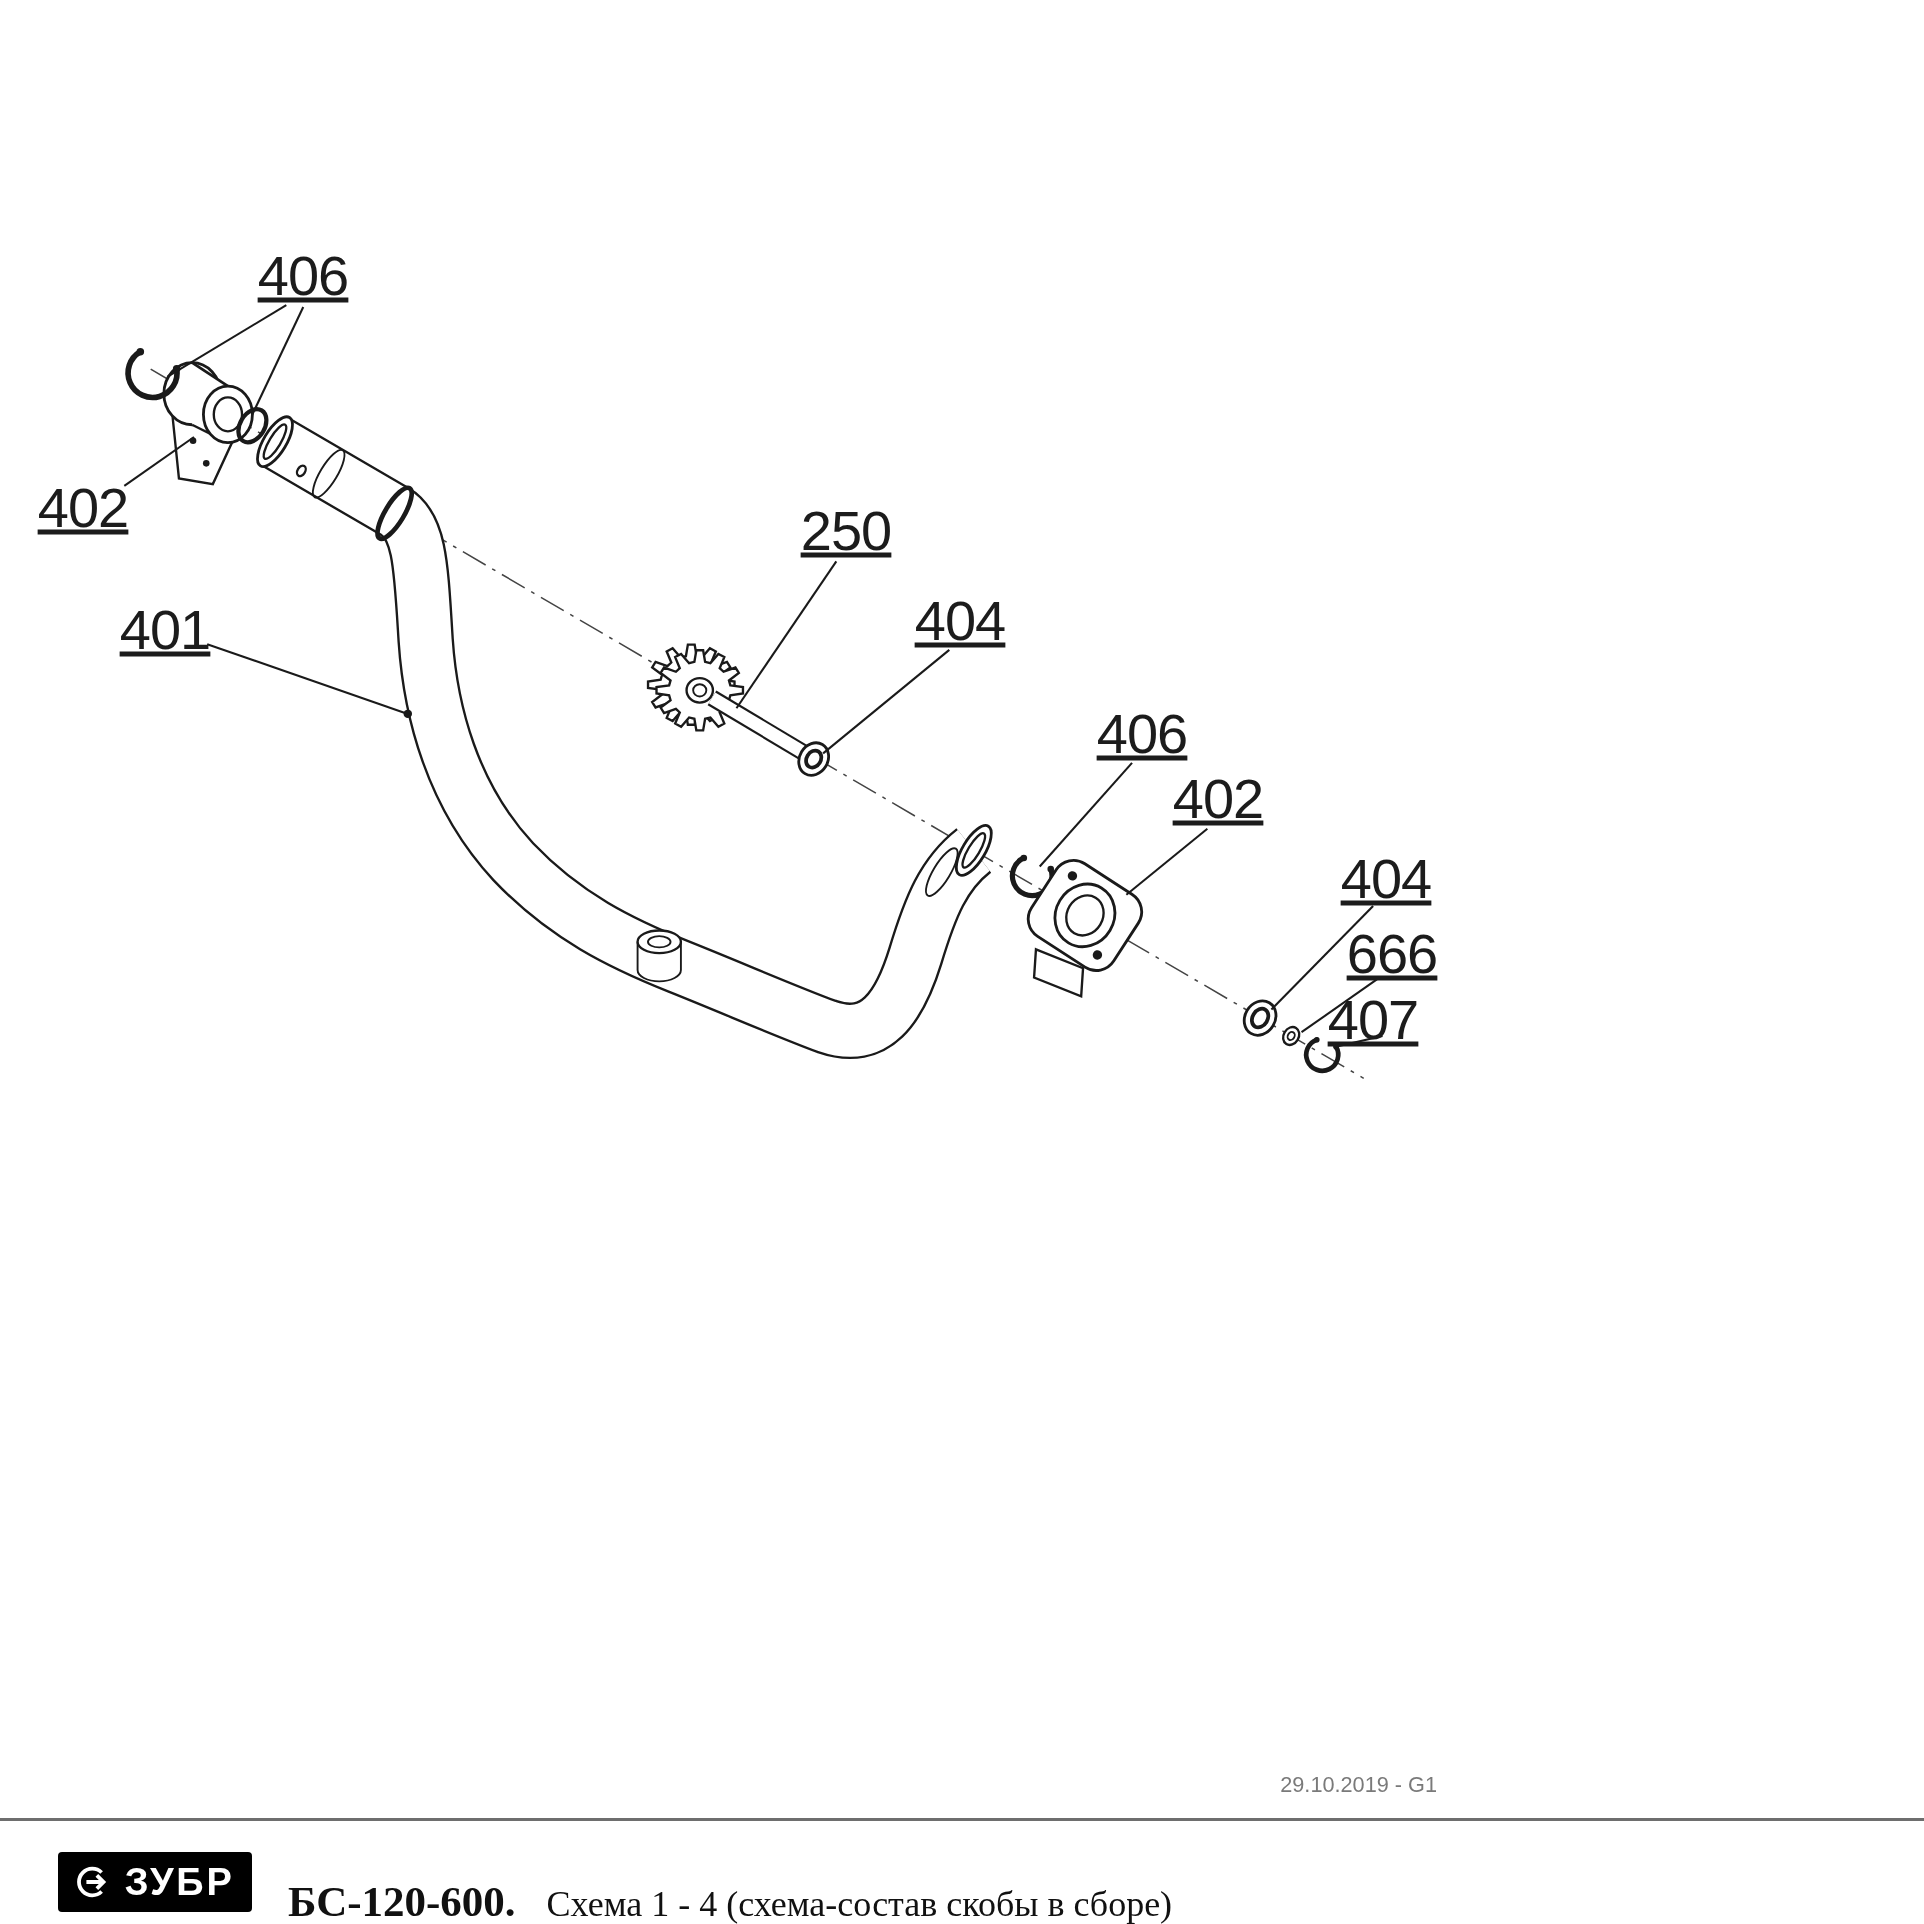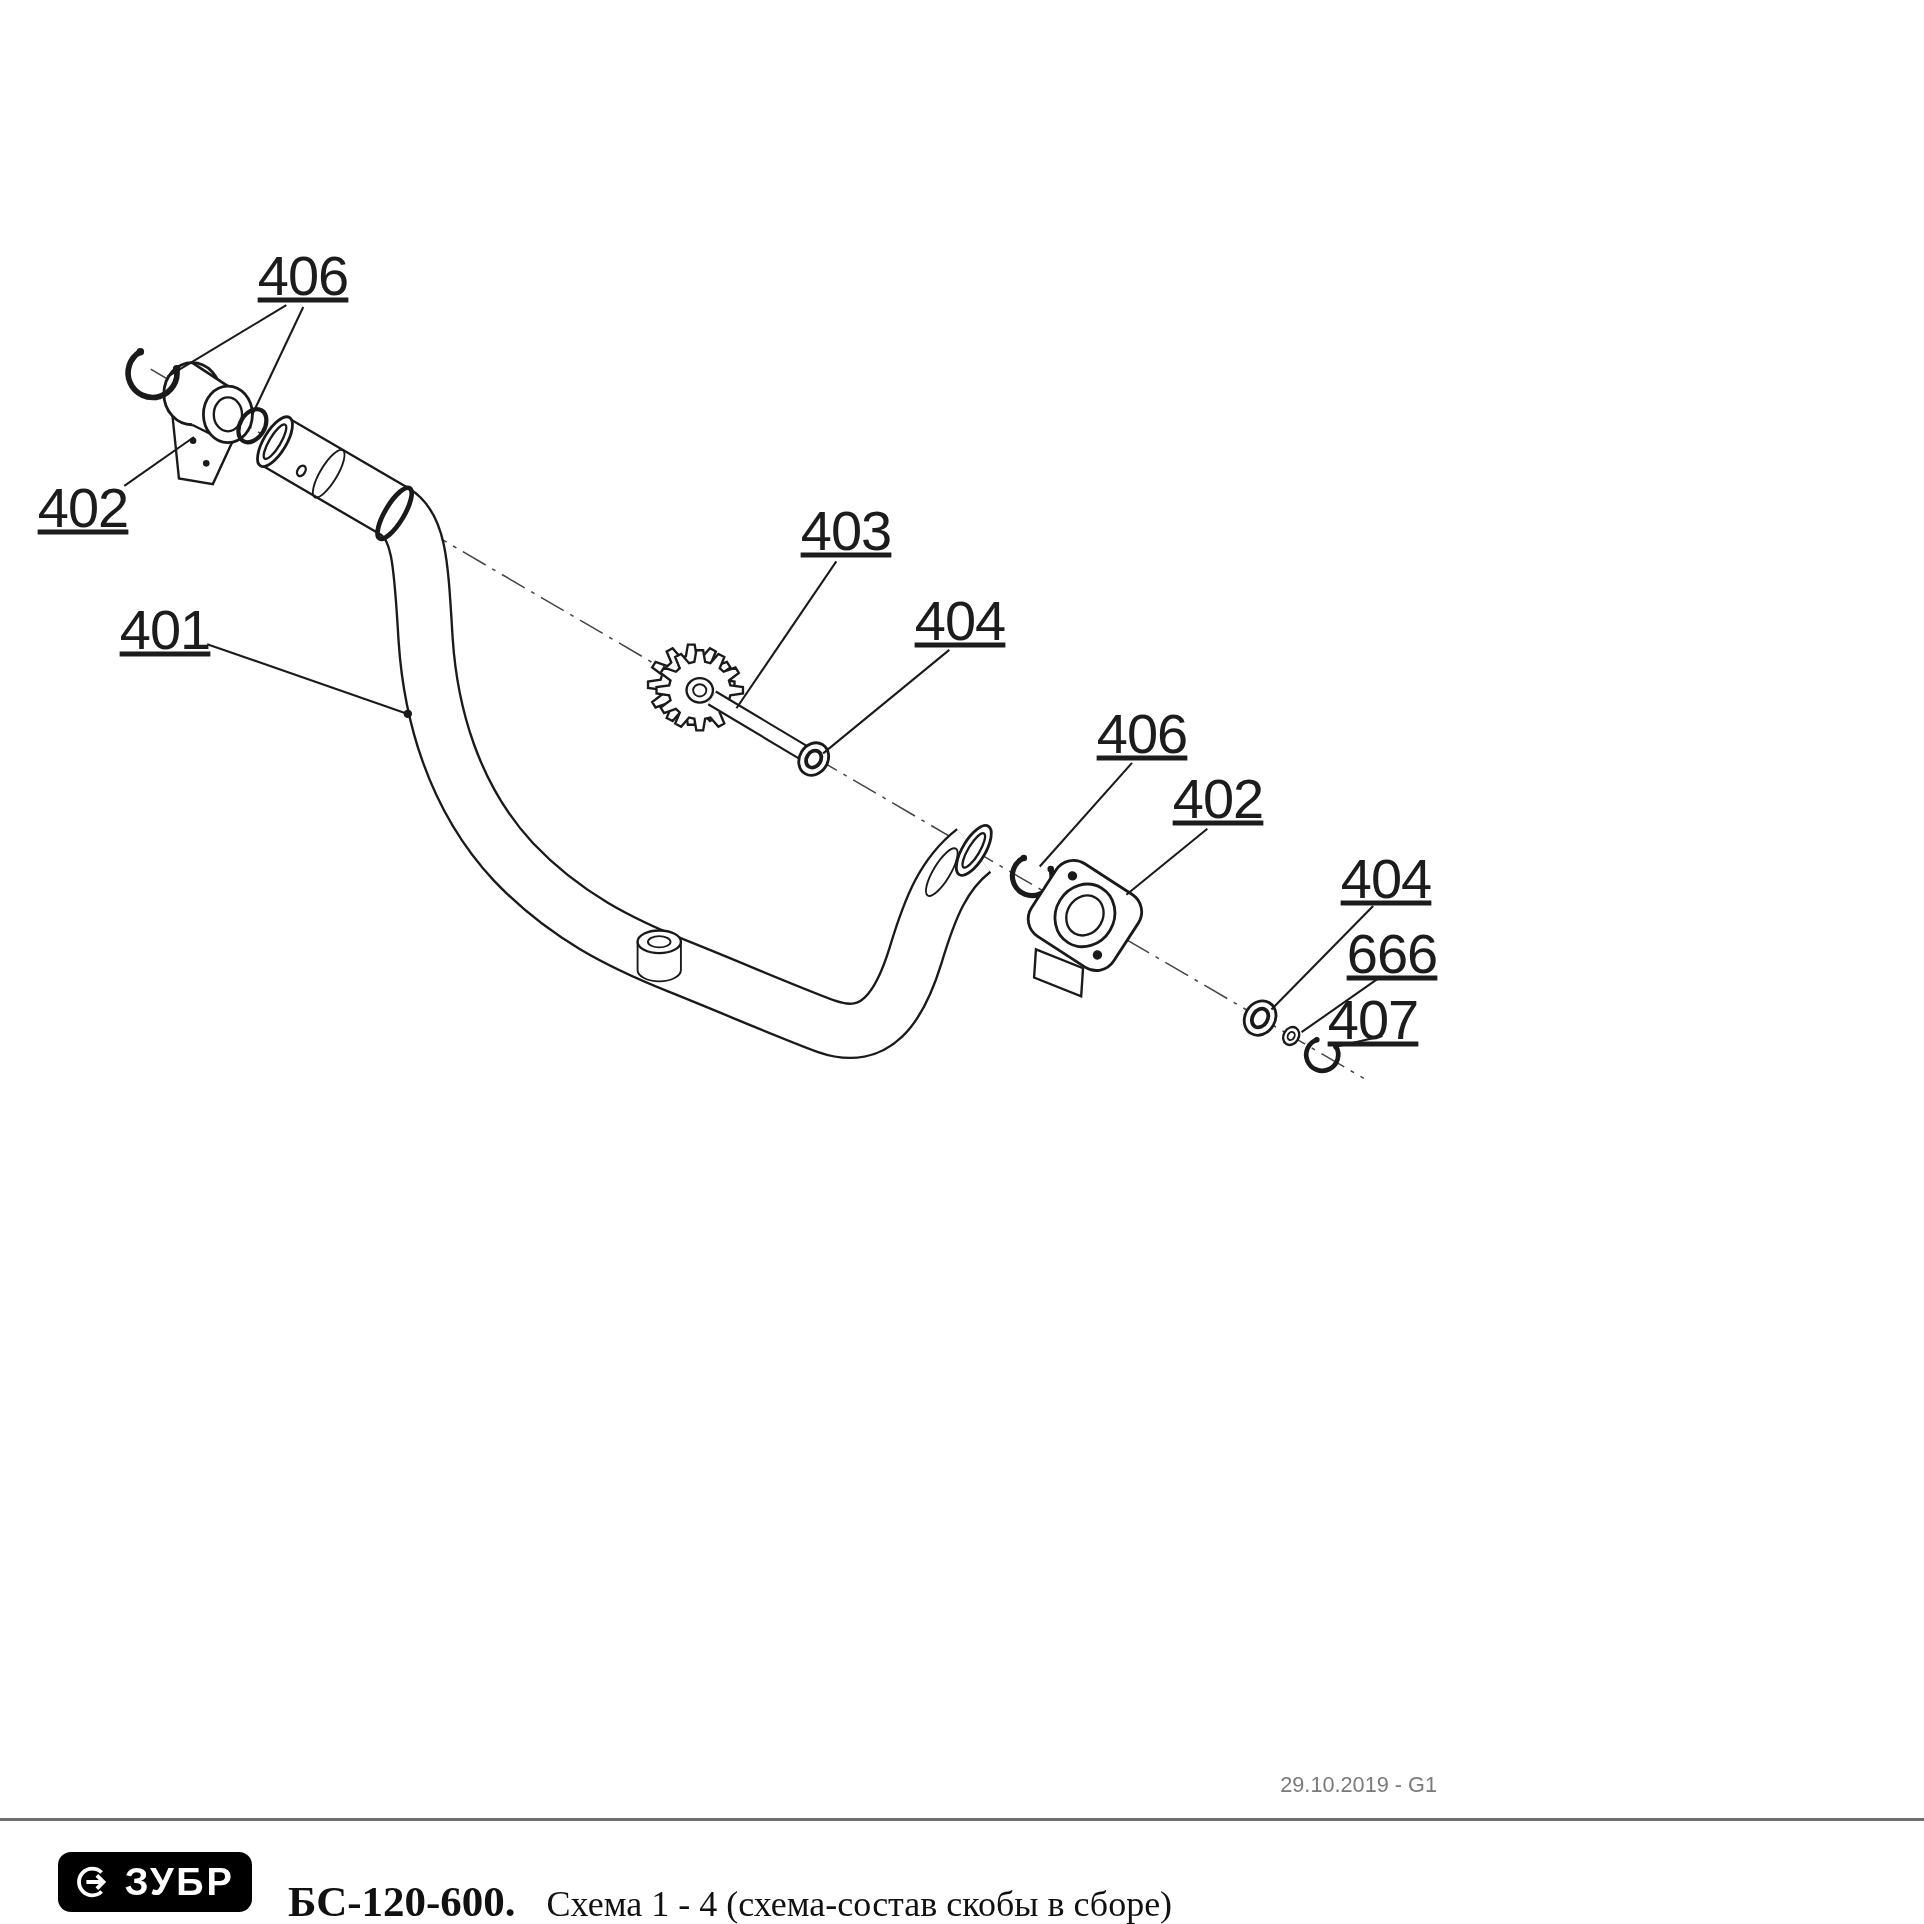--- a/index.html
+++ b/index.html
@@ -23,21 +23,21 @@
   .ldr{stroke:#1a1a1a;stroke-width:2.2;}
   .dk{fill:#1a1a1a;}
 
   .callout{position:absolute;transform:translate(-50%,-50%);
            font-size:56px;font-weight:400;letter-spacing:-0.9px;color:#1c1c1c;white-space:nowrap;text-decoration:underline;}
   .revision{position:absolute;left:1168px;top:1772px;width:269px;text-align:right;
             font-size:21.7px;color:#7a7a7a;}
 
   .footer-divider{position:absolute;left:0;top:1818px;width:1925px;height:2.8px;background:#6e6e6e;}
   .footer{position:absolute;left:0;top:1838px;width:1925px;height:87px;display:flex;align-items:center;}
-  .logo{margin-left:58px;width:194px;height:60px;background:#000;border-radius:13px;
+  .logo{margin-left:58px;width:194px;height:60px;background:#000;border-radius:4px;
         display:flex;align-items:center;justify-content:center;gap:11.3px;flex:0 0 auto;}
   .logo-text{color:#fff;font-weight:700;font-size:38px;letter-spacing:2.8px;line-height:1;}
   .title-line{margin-left:36px;display:flex;align-items:baseline;gap:31px;color:#111;white-space:nowrap;font-family:Liberation Serif, serif;}
   .model{font-size:43px;font-weight:700;}
   .subtitle{font-size:36px;font-weight:400;margin-top:46px;}
 </style>
 </head>
 <body>
 
 <div class="page">
@@ -148,21 +148,21 @@
       <line class="ldr" x1="1282" y1="880" x2="1196" y2="950"></line>
       <line class="ldr" x1="1458" y1="962" x2="1350" y2="1072"></line>
       <line class="ldr" x1="1462" y1="1040" x2="1382" y2="1096"></line>
       <line class="ldr" x1="1468" y1="1100" x2="1416" y2="1112"></line>
     </g>
   </svg>
 
   <div class="callout" style="left:303px;top:275px">406</div>
   <div class="callout" style="left:83px;top:507px">402</div>
   <div class="callout" style="left:165px;top:629px">401</div>
-  <div class="callout" style="left:846px;top:530px">403</div>
+  <div class="callout" style="left:846px;top:530px">250</div>
   <div class="callout" style="left:960px;top:620px">404</div>
   <div class="callout" style="left:1142px;top:733px">406</div>
   <div class="callout" style="left:1218px;top:798px">402</div>
   <div class="callout" style="left:1386px;top:878px">404</div>
   <div class="callout" style="left:1392px;top:953px">666</div>
   <div class="callout" style="left:1373px;top:1019px">407</div>
 
   <div class="revision">29.10.2019 - G1</div>
 
   <div class="footer-divider"></div>

